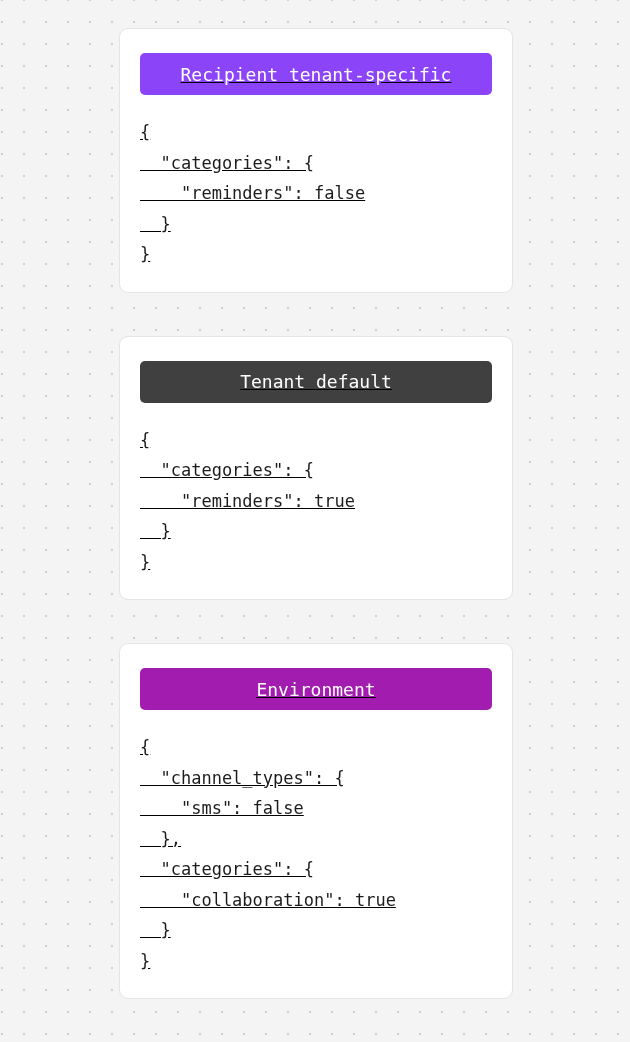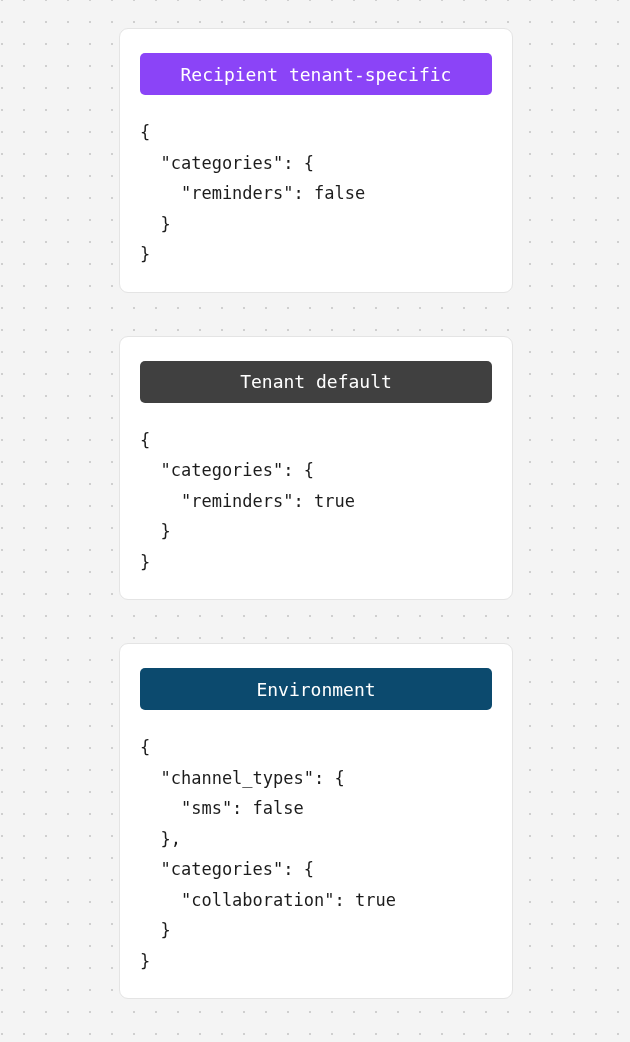--- a/index.html
+++ b/index.html
@@ -18,20 +18,21 @@
   }
 
   .stack {
     position: absolute;
     left: 119px;
     top: 28px;
     width: 394px;
     display: flex;
     flex-direction: column;
     gap: 43px;
+    text-decoration: underline;
   }
 
   .card {
     box-sizing: border-box;
     width: 394px;
     background: #ffffff;
     border: 1px solid #e4e4e4;
     border-radius: 9px;
     padding: 24px 20px 22px 20px;
   }
@@ -46,21 +47,21 @@
     color: #ffffff;
     font-family: "DejaVu Sans Mono", "Liberation Mono", monospace;
     font-size: 18px;
     font-weight: 400;
     letter-spacing: 0px;
     white-space: nowrap;
   }
 
   .card-header.accent-purple { background-color: #8b44f7; }
   .card-header.accent-blue   { background-color: #404040; }
-  .card-header.accent-green  { background-color: #0c4a6e; }
+  .card-header.accent-green  { background-color: #a21caf; }
 
   .card-body {
     margin: 0;
     padding: 0;
     margin-top: 22px;
     color: #1c1c1c;
     font-family: "DejaVu Sans Mono", "Liberation Mono", monospace;
     font-size: 17px;
     line-height: 30.5px;
     white-space: pre;

